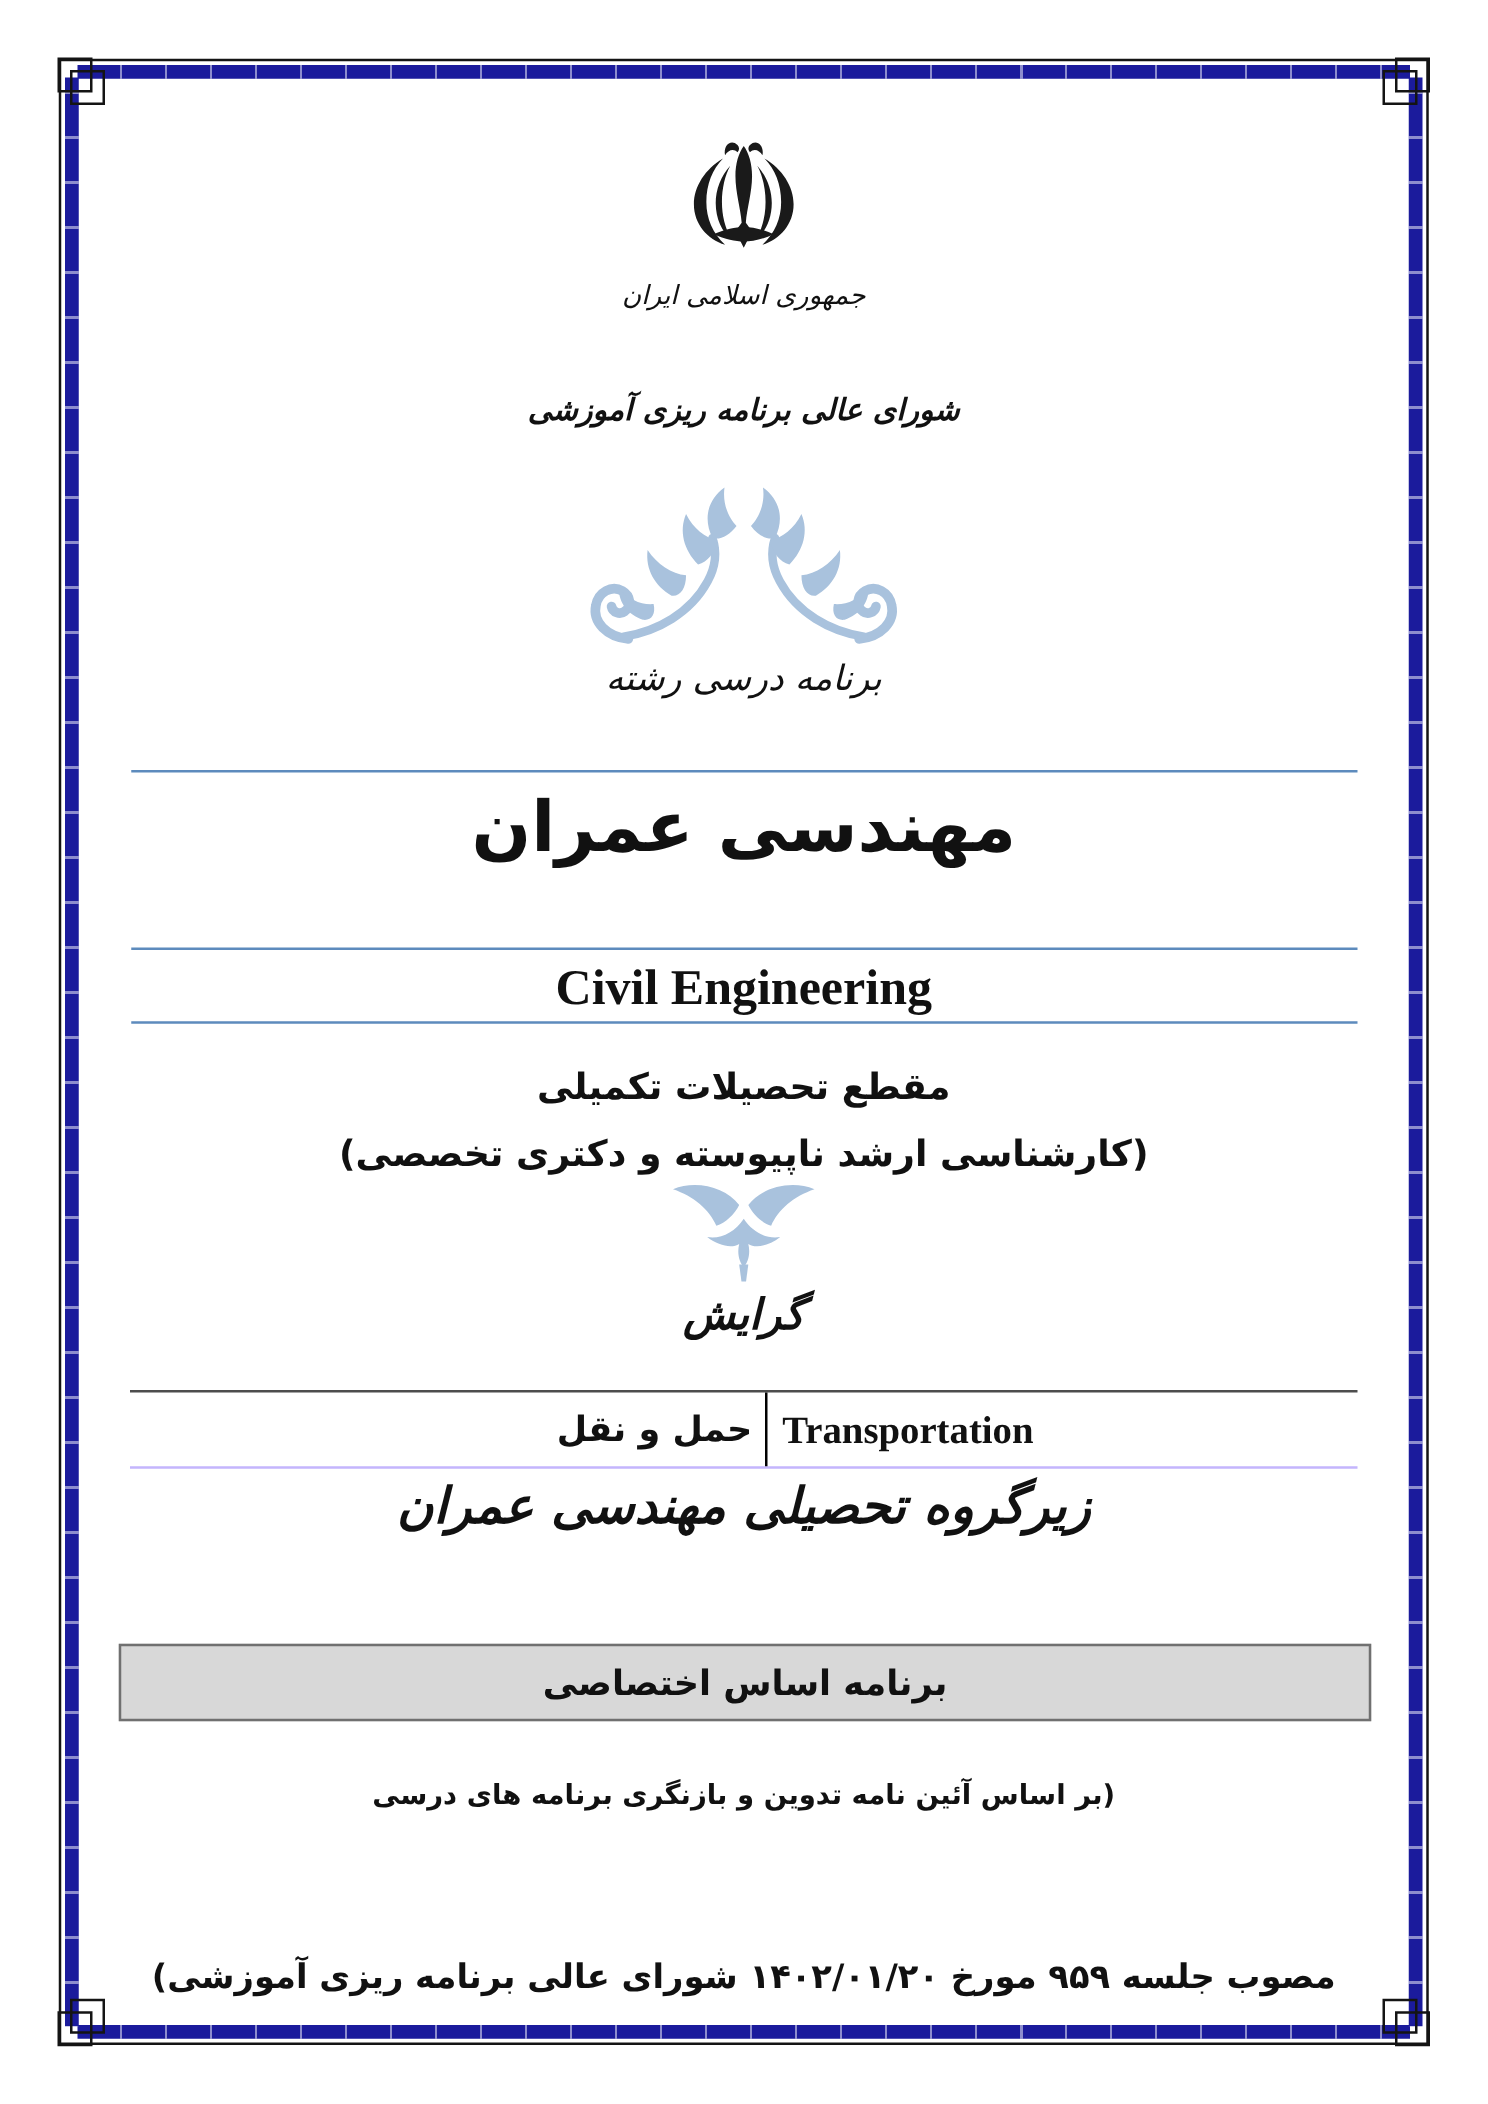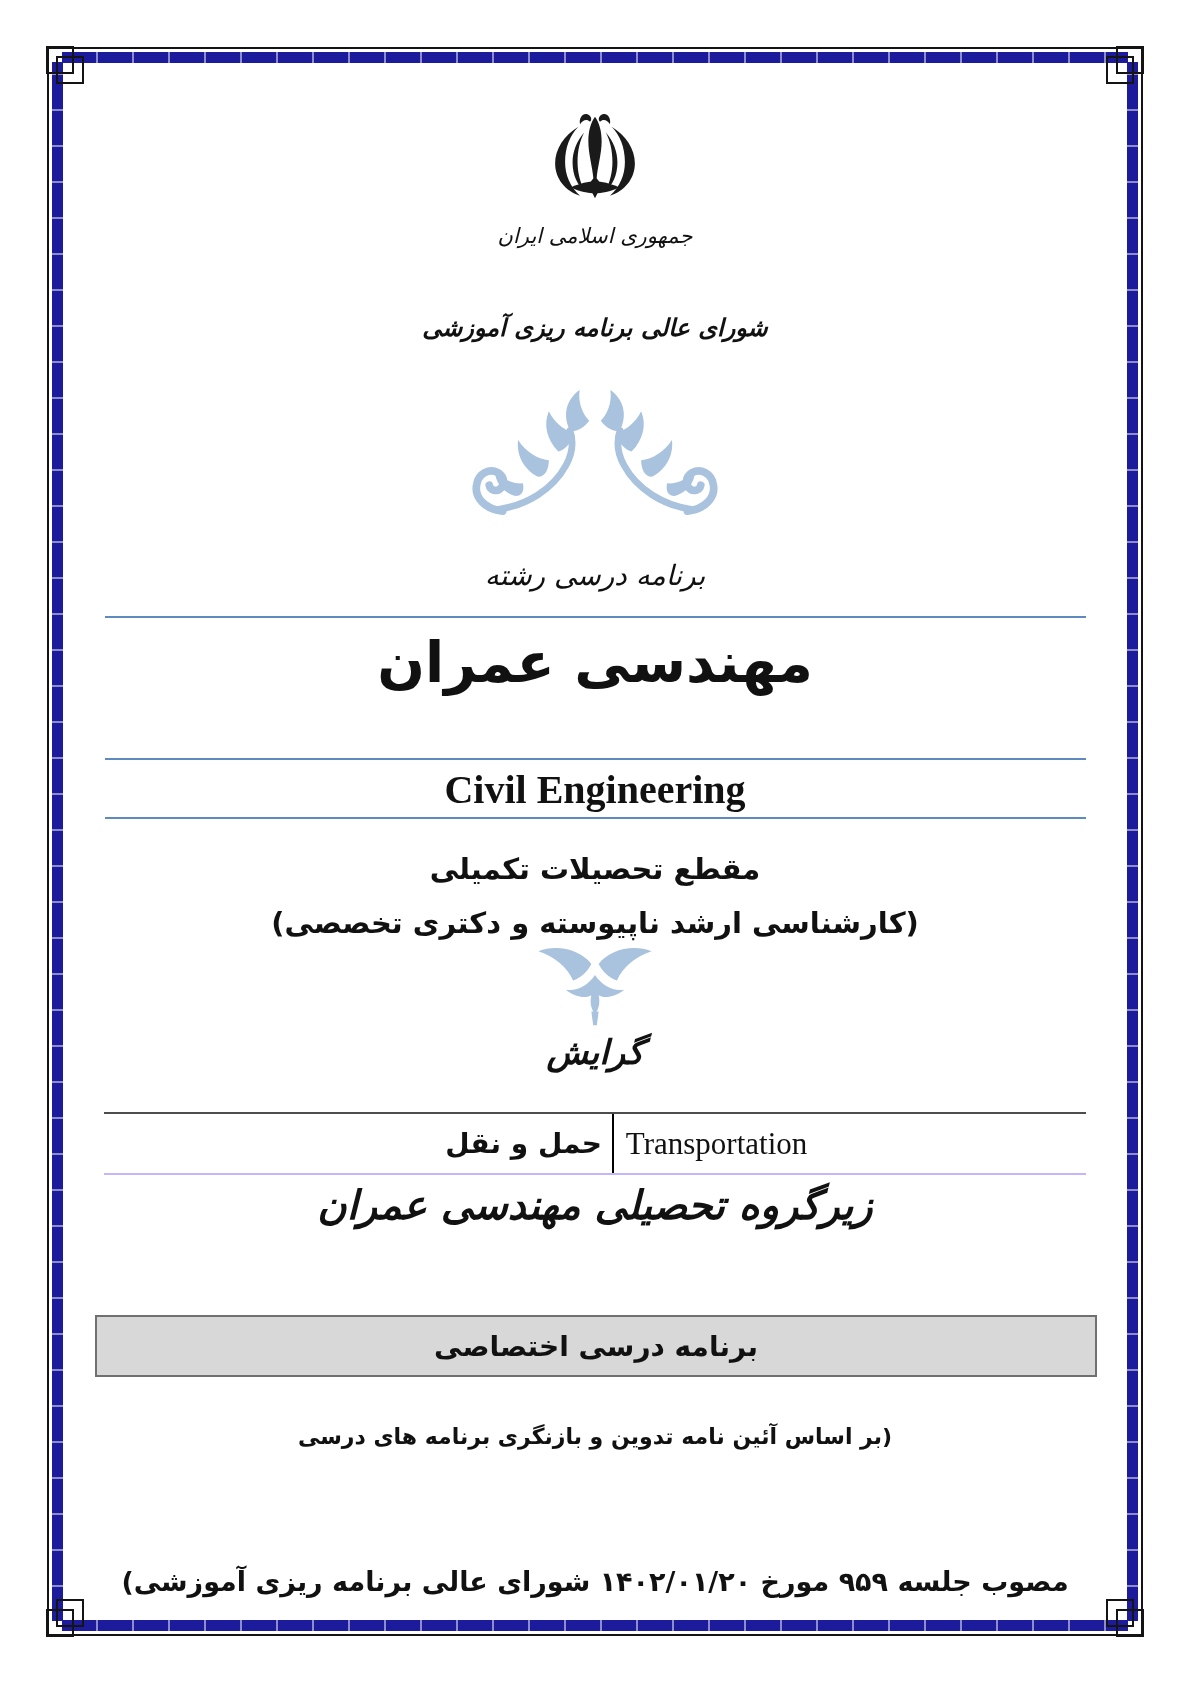--- a/index.html
+++ b/index.html
@@ -33,37 +33,37 @@
     border-top:2px solid var(--rule-blue,#5d8bbd); }
   .calli{ font-style:italic; }
   .fa-bold{ font-weight:bold; }
 
   
   .emblem{ position:absolute; top:108px; left:50%; transform:translateX(-50%); color:#1a1a1a; }
   .auth-0{ top:224px; font-size:21px; }
   .auth-1{ top:268px; font-size:22px; }
   .auth-2{ top:314px; font-size:24px;font-weight:bold; }
   .flourish{ position:absolute; top:388px; left:50%; transform:translateX(-50%); color:var(--ornament-blue,#a9c2dd); }
-  .program-intro{ top:559px; font-size:28px; }
+  .program-intro{ top:526px; font-size:28px; }
   .rule-1{ top:616px; } .rule-2{ top:758px; } .rule-3{ top:817px; }
   .field-title-fa{ top:630px; font-size:56px; font-weight:bold; }
   .field-title-en{ top:766px; font-size:40px; font-weight:bold;
     font-family:"Liberation Serif", serif; }
   .degree-level{ top:852px; font-size:29px; }
   .degree-detail{ top:906px; font-size:29px; }
   .sprig{ position:absolute; top:944px; left:50%; transform:translateX(-50%); color:var(--ornament-blue,#a9c2dd); }
   .orientation-heading{ top:1032px; font-size:34px; font-weight:bold; }
 
   .or-table{ position:absolute; left:104px; right:104px; top:1112px; height:59px;
     border-top:2px solid #4d4d4d; border-bottom:2px solid #c4b5fd; display:flex; }
   .or-cell{ display:flex; align-items:center; }
   .or-fa{ width:50.7%; justify-content:flex-end; padding-right:10px;
     border-right:2px solid #000; font-weight:bold; font-size:28px; }
   .or-en{ flex:1; justify-content:flex-start; padding-left:12px;
-    font-family:"Liberation Serif", serif; font-weight:normal; font-size:31px; }
+    font-family:"Liberation Serif", serif; font-weight:bold; font-size:31px; }
 
   .subgroup-line{ top:1182px; font-size:40px; font-weight:bold; }
   .program-band{ position:absolute; left:95px; right:93px; top:1315px; height:58px;
     background:var(--band-fill,#d8d8d8); border:2px solid var(--band-border,#707070);
     display:flex; align-items:center; justify-content:center;
     font-weight:bold; font-size:28px; }
   .university-line{ top:1398px; font-size:42px; font-weight:bold; }
   .basis-1{ top:1424px; font-size:22px; }
   .basis-2{ top:1566px; font-size:27px; }
 </style>
@@ -142,20 +142,20 @@
       <span dir="rtl">حمل و نقل</span>
     </div>
     <div class="or-cell or-en">
       <span>Transportation</span>
     </div>
   </div>
 
   <div class="center calli subgroup-line" dir="rtl">زیرگروه تحصیلی مهندسی عمران</div>
 
   <div class="program-band">
-    <span dir="rtl">برنامه درسی اختصاصی</span>
+    <span dir="rtl">برنامه اساس اختصاصی</span>
   </div>
 
 
   <div class="center fa-bold basis-1" dir="rtl">(بر اساس آئین نامه تدوین و بازنگری برنامه های درسی</div>
   <div class="center fa-bold basis-2" dir="rtl">مصوب جلسه ۹۵۹ مورخ ۱۴۰۲/۰۱/۲۰ شورای عالی برنامه ریزی آموزشی)</div>
 
 </div>
 
 </body></html>

